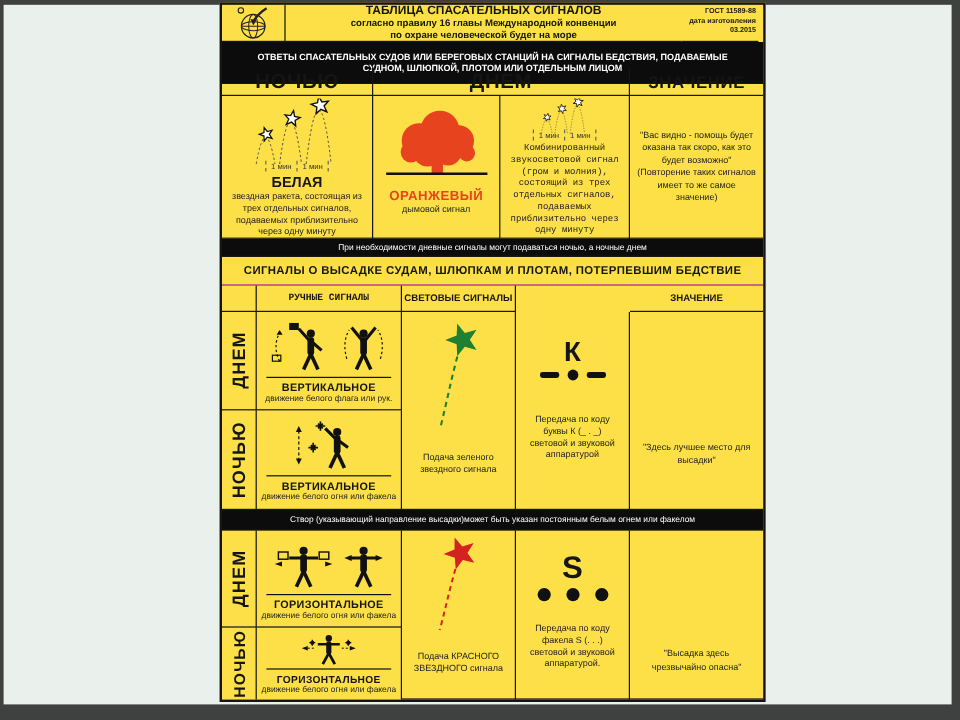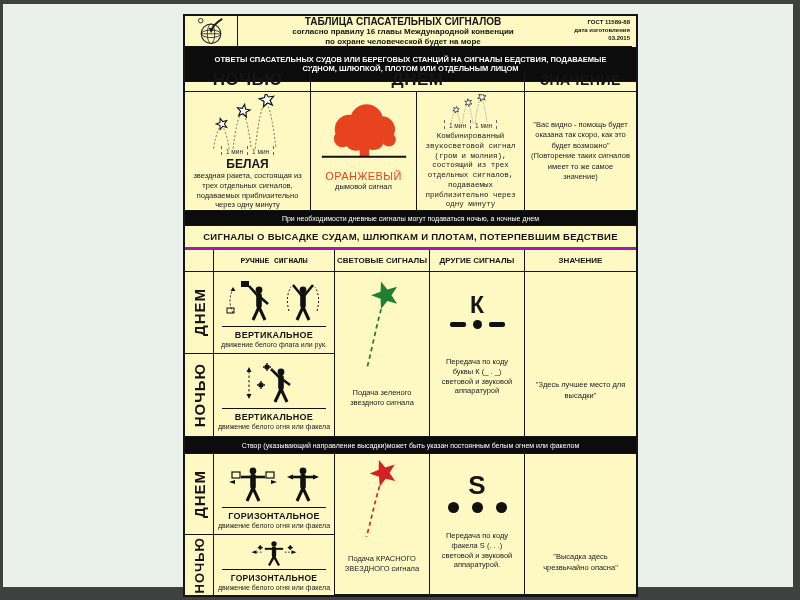--- a/index.html
+++ b/index.html
@@ -1,27 +1,27 @@
 <!DOCTYPE html>
 <html><head>
 <meta charset="utf-8">
 <style>
   html,body{margin:0;padding:0;}
   body{width:800px;height:600px;position:relative;overflow:hidden;
        font-family:"Liberation Sans","DejaVu Sans",sans-serif;color:#151515;
        background:#3f4040;}
   .abs{position:absolute;box-sizing:border-box;}
   .paper{left:3px;top:4px;right:7px;bottom:13px;background:#eaf0ec;}
-  .sheet{left:183px;top:14px;width:455px;height:583px;background:#fef9c3;border:2px solid #151515;}
+  .sheet{left:183px;top:2px;width:455px;height:583px;background:#fde047;border:2px solid #151515;}
   .cell{border-right:1px solid #151515;border-bottom:1px solid #151515;
         display:flex;flex-direction:column;align-items:center;justify-content:center;text-align:center;}
   .noR{border-right:none;}
   .blackband{background:#0c0c0c;color:#ffffff;display:flex;align-items:center;justify-content:center;
              text-align:center;border-bottom:1px solid #151515;}
-  .hdrow{display:flex;align-items:center;justify-content:center;text-align:center;border-bottom:3px solid #a21caf;}
+  .hdrow{display:flex;align-items:center;justify-content:center;text-align:center;border-bottom:1px solid #a21caf;}
   .title1{font-size:10px;font-weight:bold;line-height:1.15;}
   .title2{font-size:8px;font-weight:bold;line-height:1.2;}
   .gost{font-size:6px;font-weight:bold;line-height:1.3;text-align:right;}
   .big{font-size:17px;font-weight:bold;letter-spacing:.5px;}
   .colh2{font-size:8px;font-weight:bold;}
   .desc{font-size:7px;line-height:1.3;color:#222;}
   .desc8{font-size:7.5px;line-height:1.3;color:#222;}
   .quote{font-size:7.5px;line-height:1.4;color:#222;padding:0 6px;}
   .sigtitle{font-size:9px;font-weight:bold;letter-spacing:.3px;margin-top:1px;}
   .rot{writing-mode:vertical-rl;transform:rotate(180deg);font-weight:bold;font-size:15px;letter-spacing:1px;}
@@ -104,21 +104,21 @@
           <circle cx="58" cy="24" r="19"></circle>
           <circle cx="76" cy="34" r="15"></circle>
         <circle cx="46" cy="45" r="14"></circle>
           <circle cx="66" cy="45" r="13"></circle>
           <circle cx="30" cy="45" r="10"></circle>
         <circle cx="84" cy="46" r="8"></circle>
           <rect x="50" y="50" width="11" height="16"></rect>
       </g>
       <line x1="6" y1="66" x2="104" y2="66" stroke="#111" stroke-width="2.4"></line>
     </svg>
-    <div style="font-size:11px;font-weight:normal;color:#e8431f;margin-top:8px;letter-spacing:.4px;">ОРАНЖЕВЫЙ</div>
+    <div style="font-size:11px;font-weight:bold;color:#e8431f;margin-top:8px;letter-spacing:.4px;">ОРАНЖЕВЫЙ</div>
     <div class="desc8">дымовой сигнал</div>
   </div>
 
   <div class="abs cell" style="left:232px;top:76px;width:108px;height:119px;justify-content:flex-start;padding-top:2px;">
     <svg width="104" height="56" viewBox="0 0 118 80">
       <path d="M6,78 Q18,14 30,78" fill="none" stroke="#444" stroke-width="1.2" stroke-dasharray="3,3"></path>
       <path d="M36,78 Q50,-22 64,78" fill="none" stroke="#444" stroke-width="1.2" stroke-dasharray="3,3"></path>
       <path d="M70,78 Q86,-48 102,78" fill="none" stroke="#444" stroke-width="1.2" stroke-dasharray="3,3"></path>
       <path d="M0,-9 L2,-3.46 L7.79,-4.5 L4,0 L7.79,4.5 L2,3.46 L0,9 L-2,3.46 L-7.79,4.5 L-4,0 L-7.79,-4.5 L-2,-3.46 Z" transform="translate(19,42) rotate(12)" fill="#fff" stroke="#111" stroke-width="1.6"></path>
       <path d="M0,-9 L2,-3.46 L7.79,-4.5 L4,0 L7.79,4.5 L2,3.46 L0,9 L-2,3.46 L-7.79,4.5 L-4,0 L-7.79,-4.5 L-2,-3.46 Z" transform="translate(52,23) rotate(-8) scale(1.15)" fill="#fff" stroke="#111" stroke-width="1.5"></path>
@@ -145,23 +145,20 @@
   <div class="abs hdrow" style="left:0;top:210px;width:451px;height:24px;font-size:9.5px;font-weight:bold;letter-spacing:.3px;">
     <span>СИГНАЛЫ О ВЫСАДКЕ СУДАМ, ШЛЮПКАМ И ПЛОТАМ, ПОТЕРПЕВШИМ БЕДСТВИЕ</span>
   </div>
 
   <div class="abs cell" style="left:0;top:234px;width:29px;height:22px;"></div>
   <div class="abs cell colh2" style="left:29px;top:234px;width:121px;height:22px;font-family:Liberation Mono, monospace;">
     <span>РУЧНЫЕ СИГНАЛЫ</span>
   </div>
   <div class="abs cell colh2" style="left:150px;top:234px;width:95px;height:22px;">
     <span>СВЕТОВЫЕ СИГНАЛЫ</span>
-  </div>
-  <div class="abs cell colh2" style="left:245px;top:234px;width:95px;height:22px;">
-    <span>ДРУГИЕ СИГНАЛЫ</span>
   </div>
   <div class="abs cell noR colh2" style="left:340px;top:234px;width:111px;height:22px;">
     <span>ЗНАЧЕНИЕ</span>
   </div>
 
   <div class="abs cell" style="left:0;top:256px;width:29px;height:82px;">
     <span class="rot">ДНЕМ</span>
   </div>
   <div class="abs cell" style="left:29px;top:256px;width:121px;height:82px;justify-content:flex-end;padding-bottom:4px;">
     <svg width="110" height="44" viewBox="0 0 110 44">

